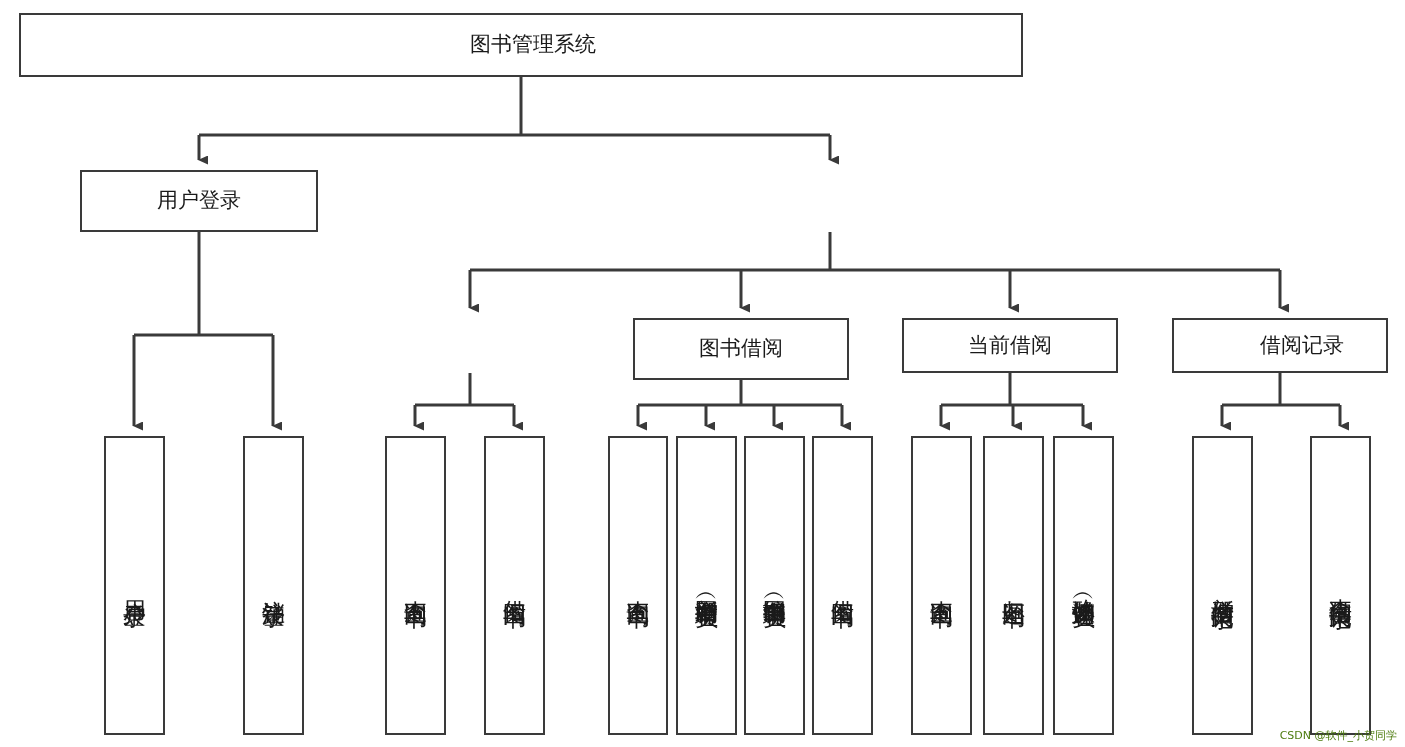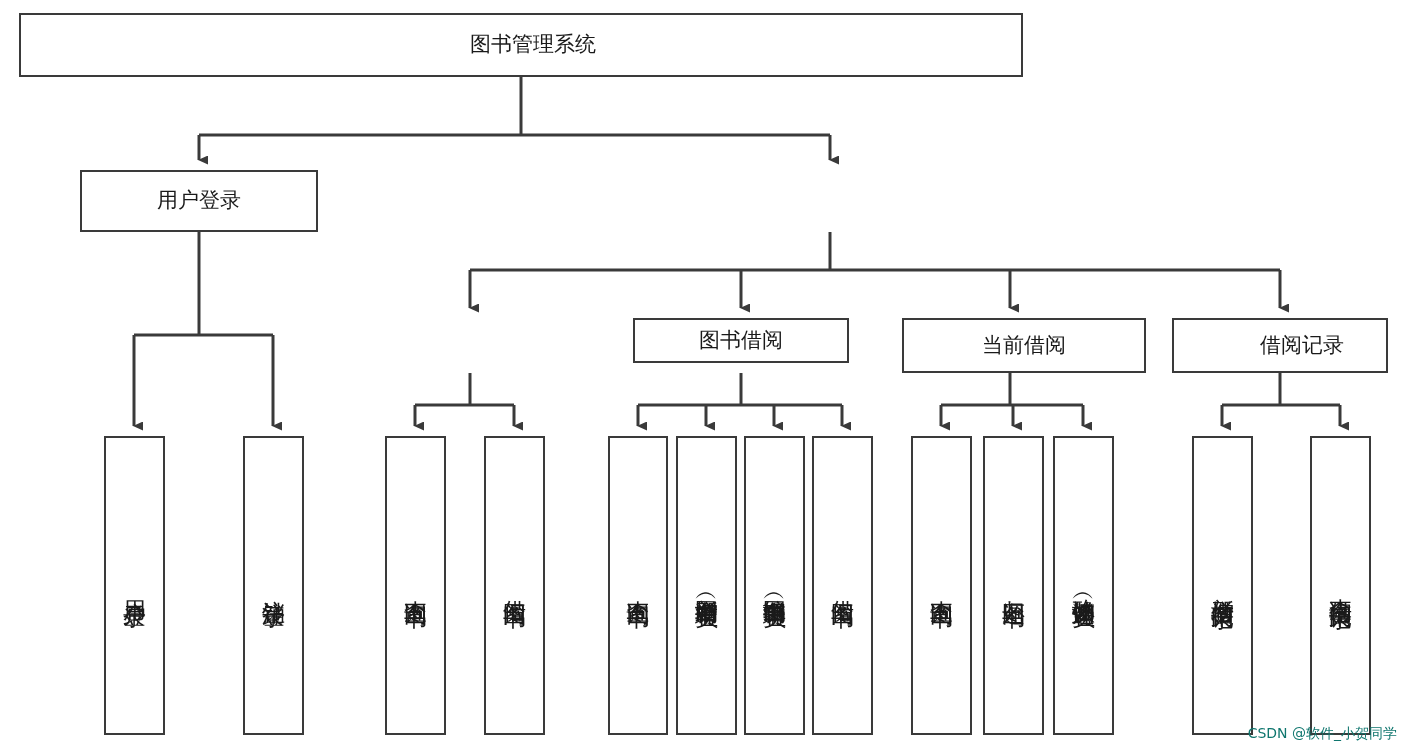--- a/index.html
+++ b/index.html
@@ -57,22 +57,22 @@
     line-height: 1;
   }
   .node.vertical.tall .label {
     font-size: 23px;
     letter-spacing: 1px;
   }
   .watermark {
     position: absolute;
     right: 8px;
     bottom: 4px;
-    font-size: 14px;
-    color: #0f766e;
+    font-size: 11px;
+    color: #4d7c0f;
     z-index: 5;
     white-space: nowrap;
     user-select: none;
   }
 </style>
 </head>
 <body>
 
 <div id="diagram-root">
 
@@ -130,24 +130,24 @@
   </svg>
 
   <div class="node horizontal" style="left: 19px; top: 13px; width: 1004px; height: 64px; padding-left: 24px;">
     <span class="label">图书管理系统</span>
   </div>
 
   <div class="node horizontal" style="left: 80px; top: 170px; width: 238px; height: 62px;">
     <span class="label">用户登录</span>
   </div>
 
-  <div class="node horizontal" style="left: 633px; top: 318px; width: 216px; height: 45px;">
+  <div class="node horizontal" style="left: 633px; top: 318px; width: 216px; height: 62px;">
     <span class="label">图书借阅</span>
   </div>
-  <div class="node horizontal" style="left: 902px; top: 318px; width: 244px; height: 55px;">
+  <div class="node horizontal" style="left: 902px; top: 318px; width: 216px; height: 55px;">
     <span class="label">当前借阅</span>
   </div>
   <div class="node horizontal" style="left: 1172px; top: 318px; width: 216px; height: 55px; padding-left: 44px;">
     <span class="label">借阅记录</span>
   </div>
 
   <div class="node vertical" style="left: 104px; top: 436px; width: 61px; height: 299px;">
     <span class="label">用户登录</span>
   </div>
   <div class="node vertical" style="left: 243px; top: 436px; width: 61px; height: 299px;">

